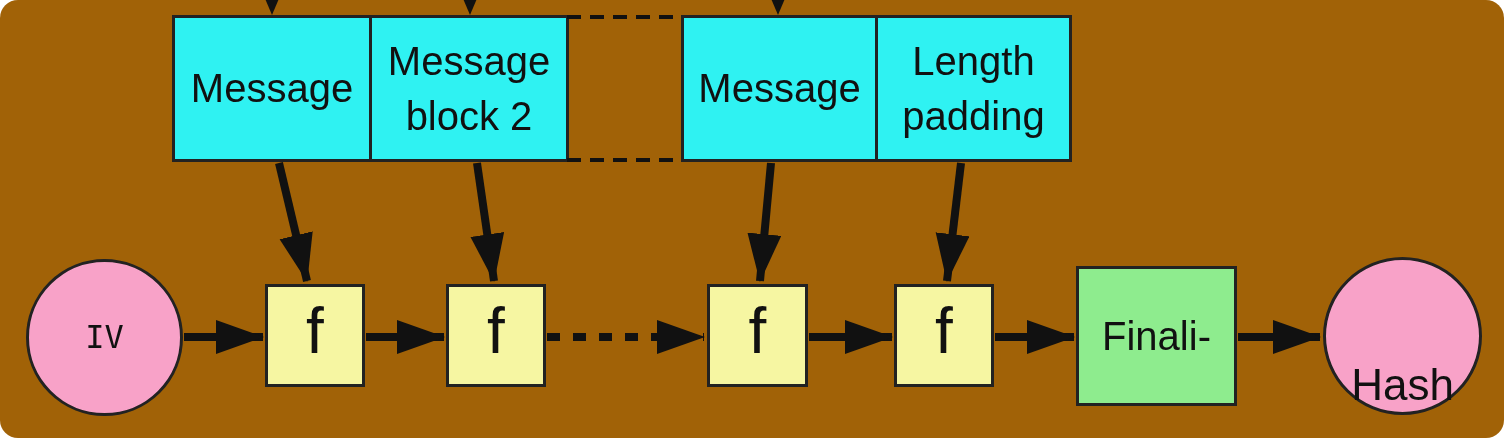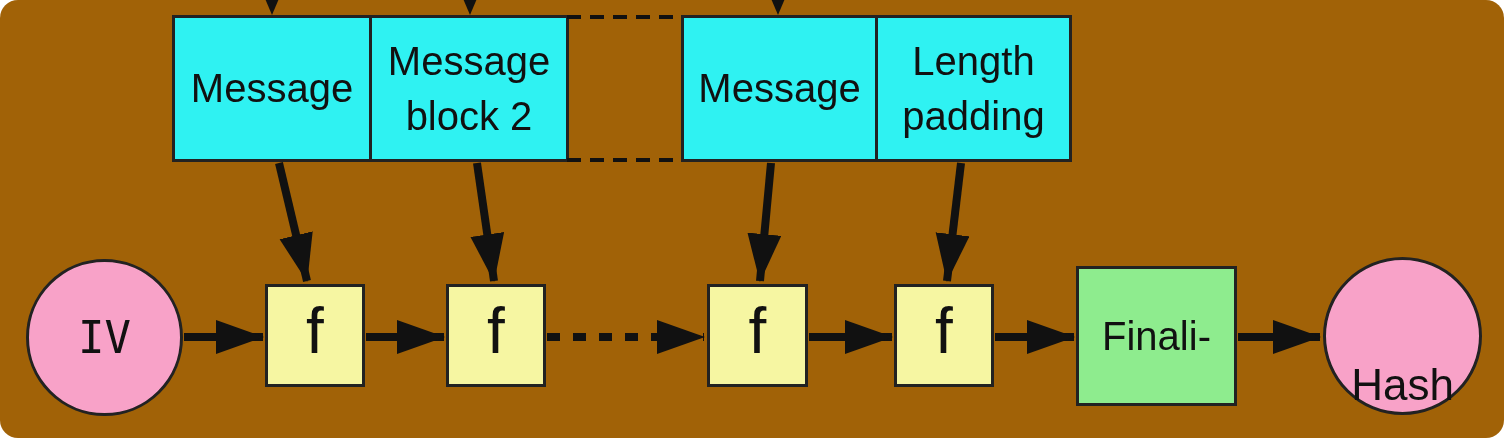--- a/index.html
+++ b/index.html
@@ -58,21 +58,21 @@
   .circle {
     border-radius: 50%;
     background: var(--endpoint-fill, #f8a2c8);
   }
   .ivnode {
     left: 26px;
     top: 259px;
     width: 157px;
     height: 157px;
     font-family: "DejaVu Sans Mono", monospace;
-    font-size: 44px;
+    font-size: 32px;
   }
   .hashnode {
     left: 1323px;
     top: 257px;
     width: 159px;
     height: 158px;
     font-size: 44px;
     justify-content: flex-end;
   }
   .connector-layer {

